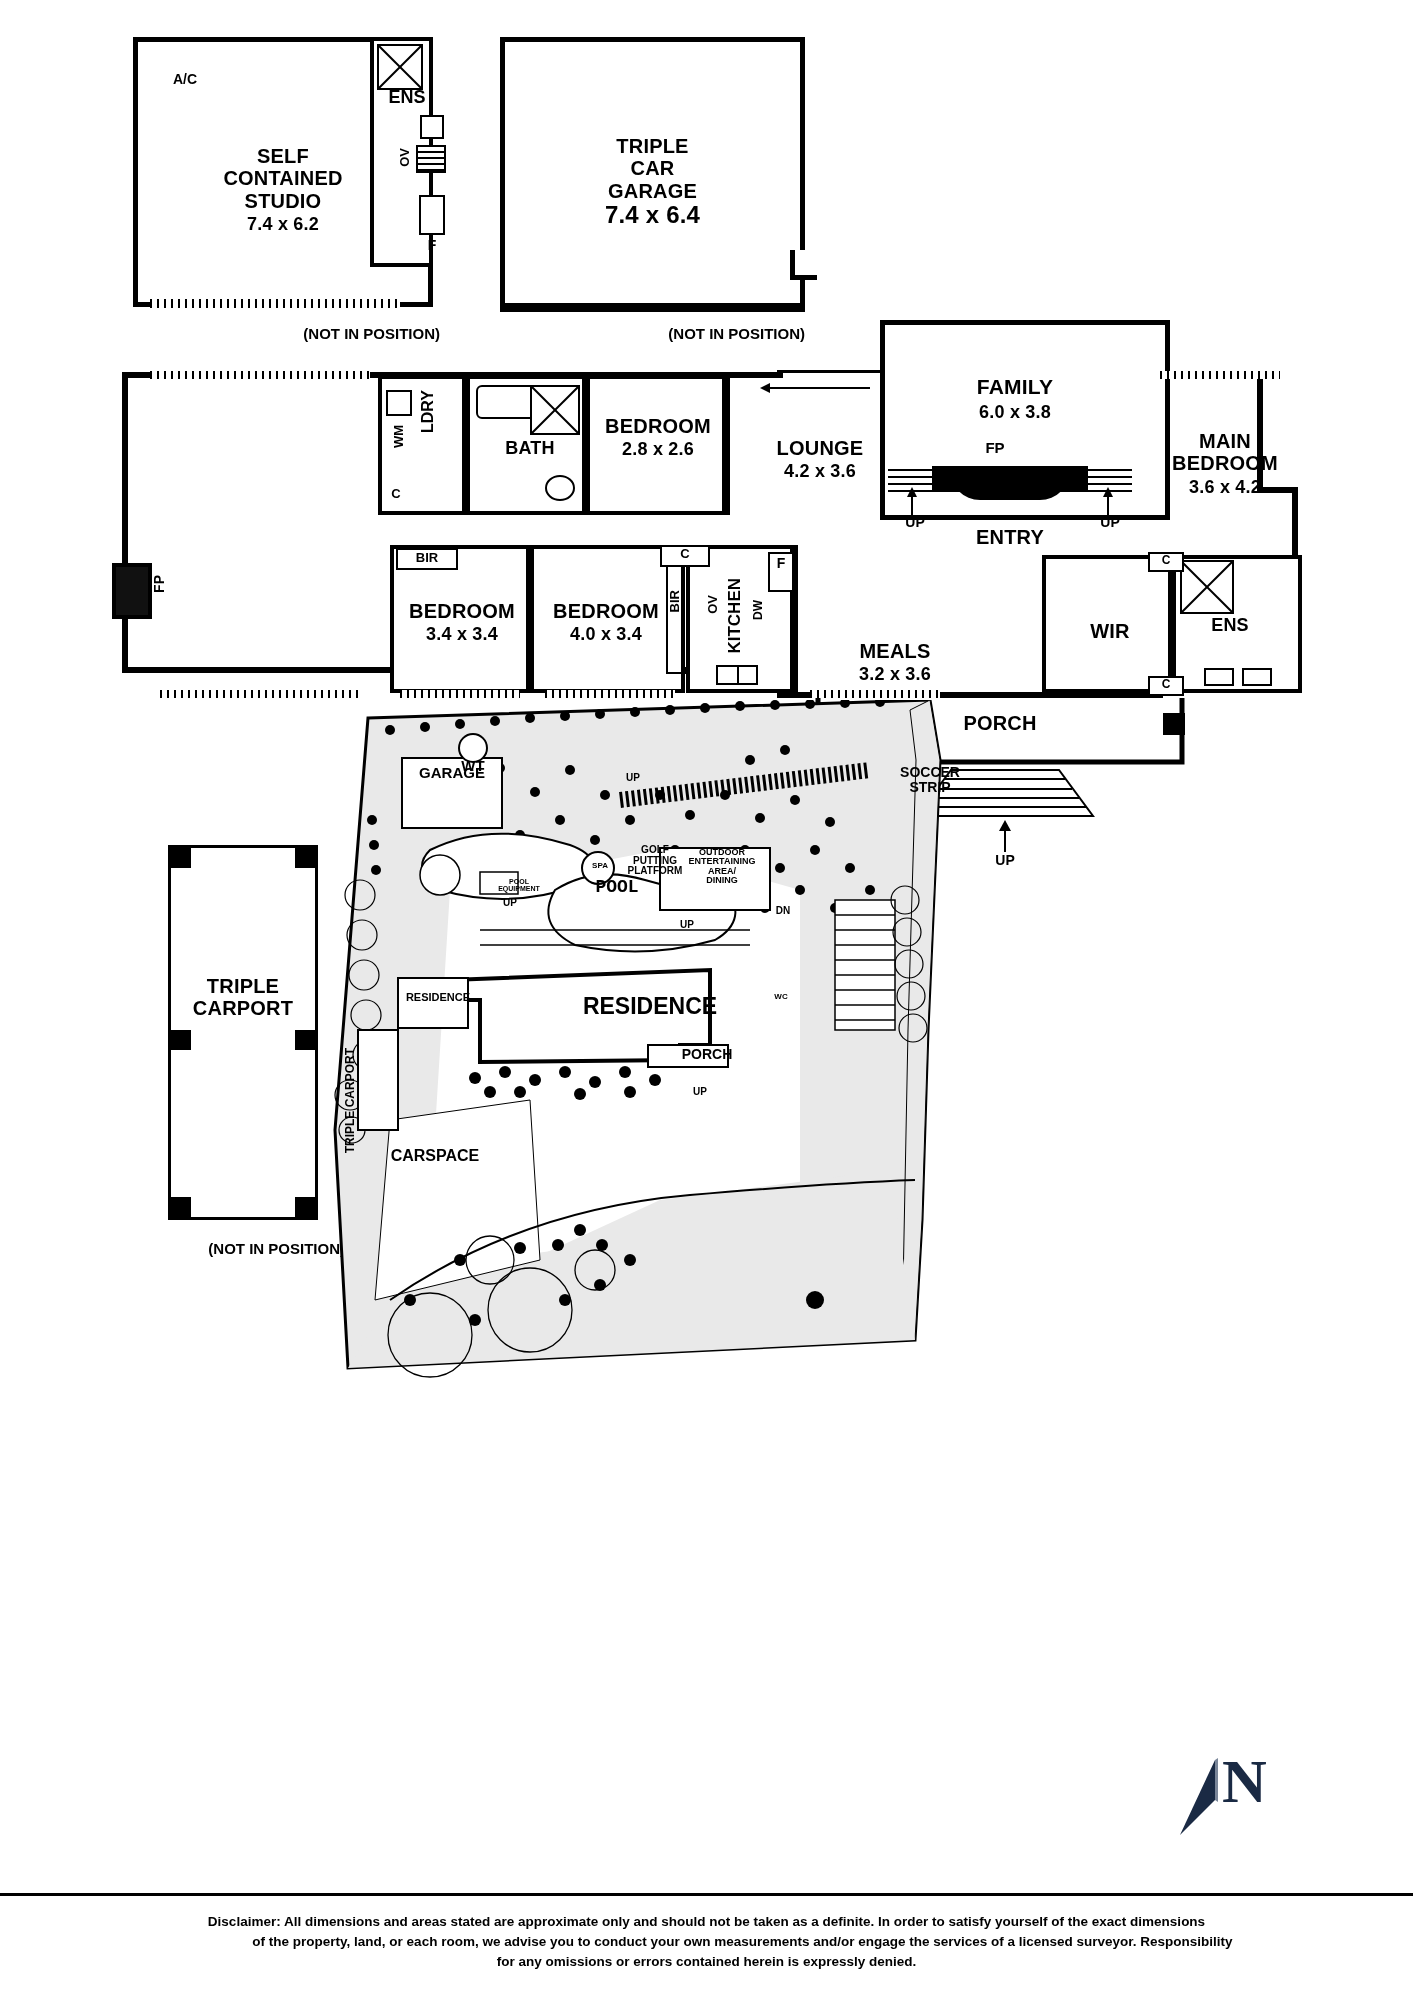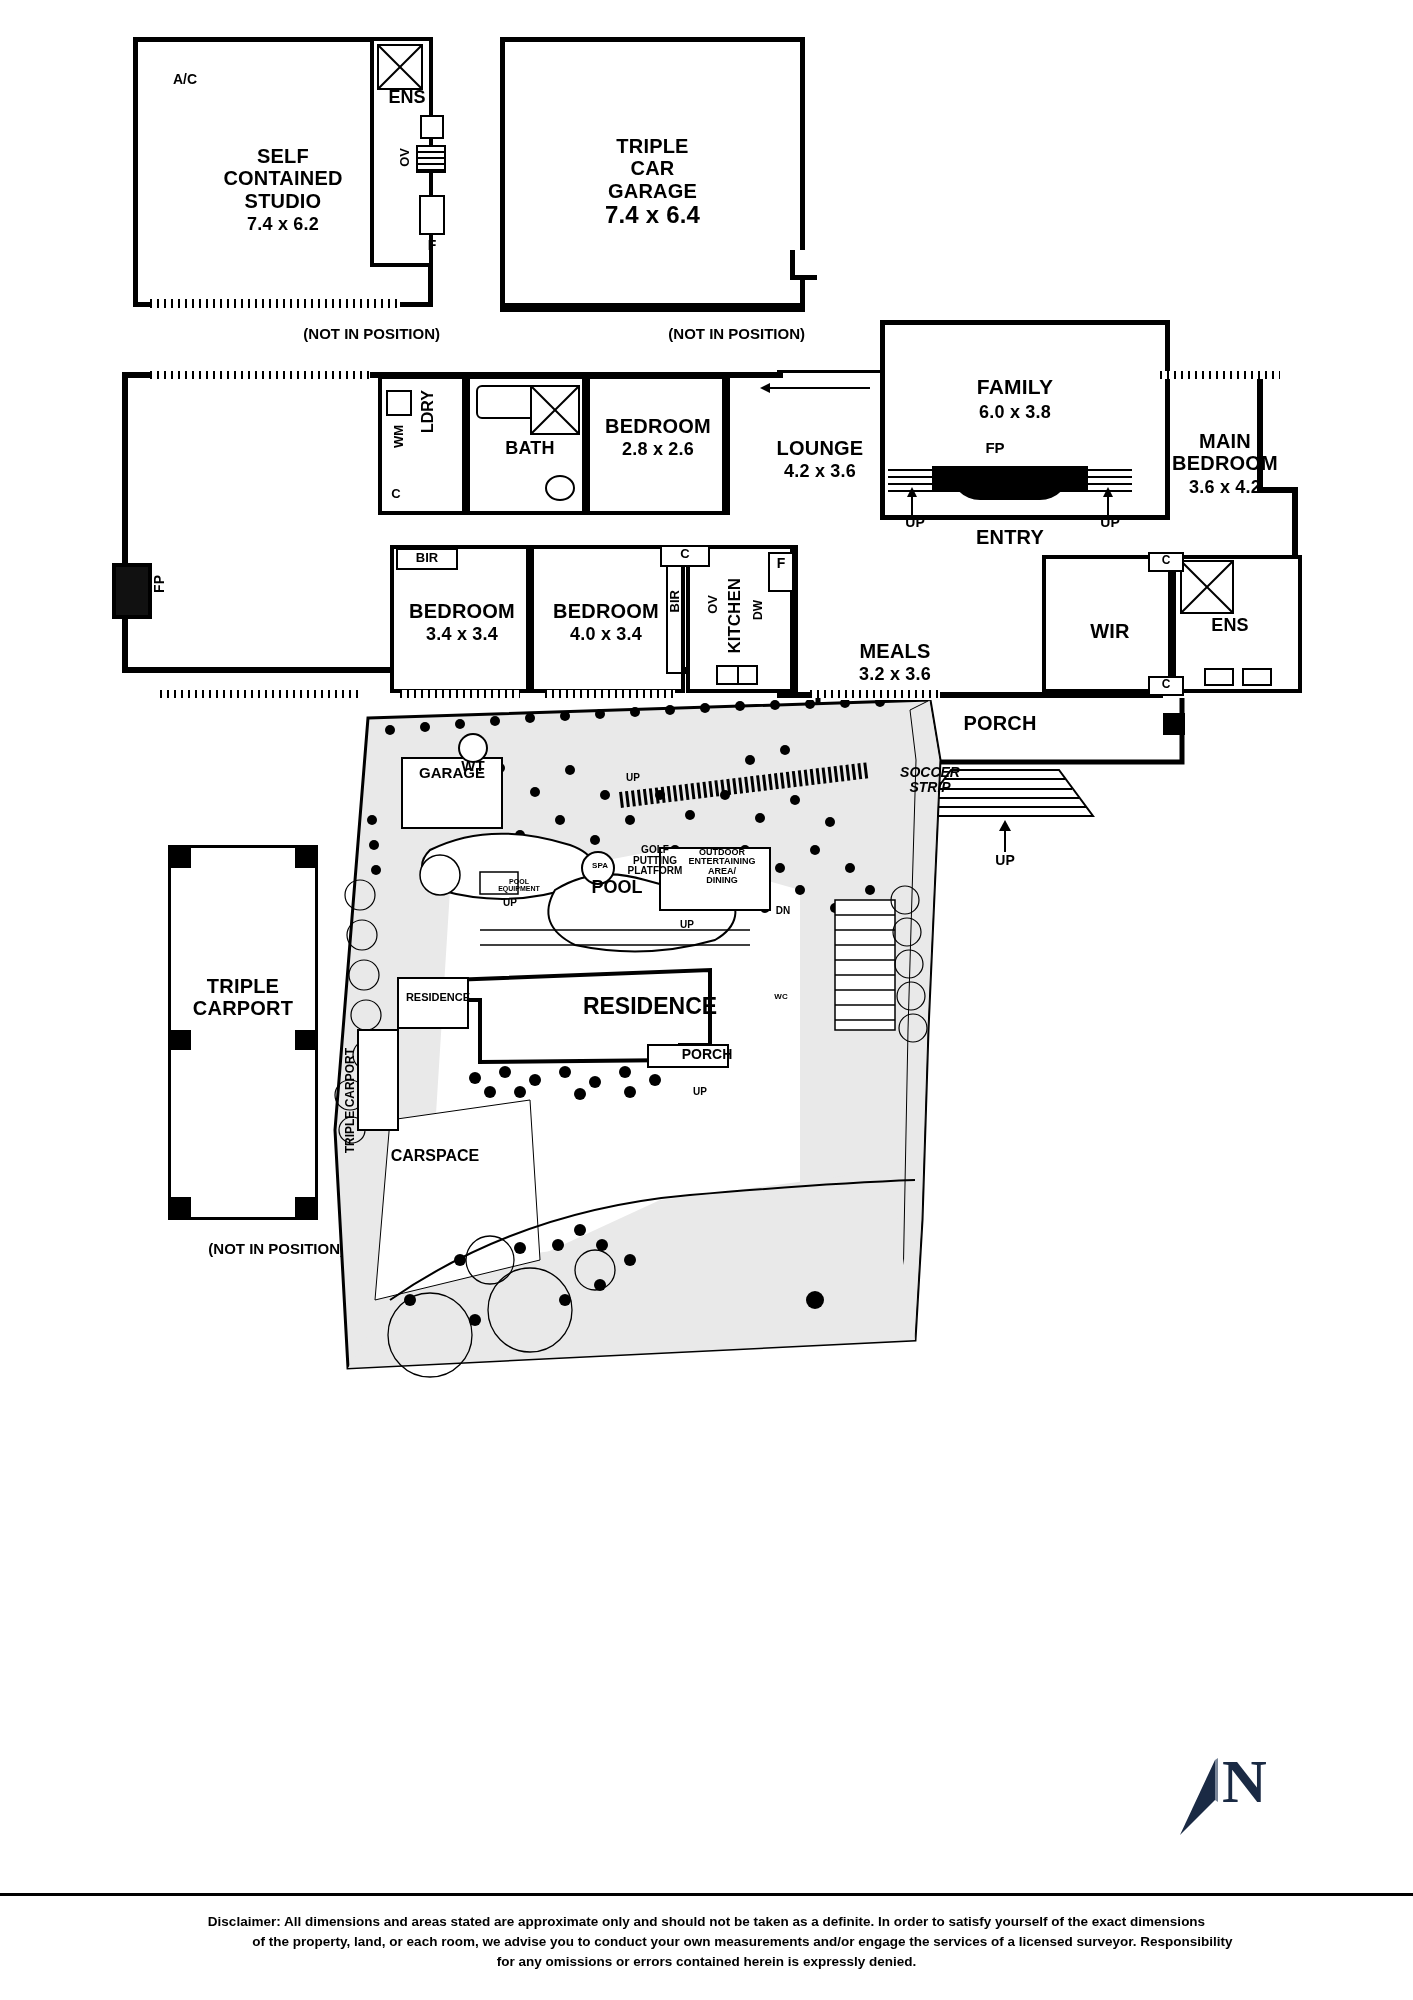--- a/index.html
+++ b/index.html
@@ -397,29 +397,29 @@
         <circle cx="300" cy="392" r="6"></circle>
           <circle cx="160" cy="392" r="6"></circle>
       </g>
 
       <path d="M60,600 q130,-90 300,-105 q140,-12 225,-15" fill="none" stroke="#000" stroke-width="2"></path>
     </svg>
   </div>
 
   <div class="tiny" style="left:402px;top:765px;width:100px;font-size:15px;">GARAGE</div>
   <div class="tiny" style="left:455px;top:758px;width:36px;font-size:15px;">WT</div>
-  <div class="tiny" style="left:880px;top:765px;width:100px;font-size:14px;white-space:pre-line;font-style:italic;">SOCCER
+  <div class="tiny" style="left:880px;top:765px;width:100px;font-size:14px;white-space:pre-line;">SOCCER
 STRIP</div>
   <div class="tiny" style="left:600px;top:845px;width:110px;font-size:10px;white-space:pre-line;">GOLF
 PUTTING
 PLATFORM</div>
   <div class="tiny" style="left:484px;top:878px;width:70px;font-size:7px;white-space:pre-line;">POOL
 EQUIPMENT</div>
   <div class="tiny" style="left:583px;top:862px;width:34px;font-size:8px;">SPA</div>
-  <div class="tiny" style="left:562px;top:878px;width:110px;font-size:18px;">POOL</div>
+  <div class="tiny" style="left:562px;top:878px;width:110px;font-size:18px;font-family:Liberation Mono, monospace;">POOL</div>
   <div class="tiny" style="left:662px;top:848px;width:120px;font-size:9px;white-space:pre-line;">OUTDOOR
 ENTERTAINING
 AREA/
 DINING</div>
   <div class="tiny" style="left:398px;top:992px;width:80px;font-size:11px;">RESIDENCE</div>
   <div class="tiny" style="left:540px;top:994px;width:220px;font-size:23px;">RESIDENCE</div>
   <div class="tiny" style="left:652px;top:1047px;width:110px;font-size:14px;">PORCH</div>
   <div class="tiny vert" style="left:344px;top:1048px;width:30px;font-size:12px;line-height:1.15;">TRIPLE
 CARPORT</div>
   <div class="tiny" style="left:380px;top:1148px;width:110px;font-size:16px;">CARSPACE</div>

